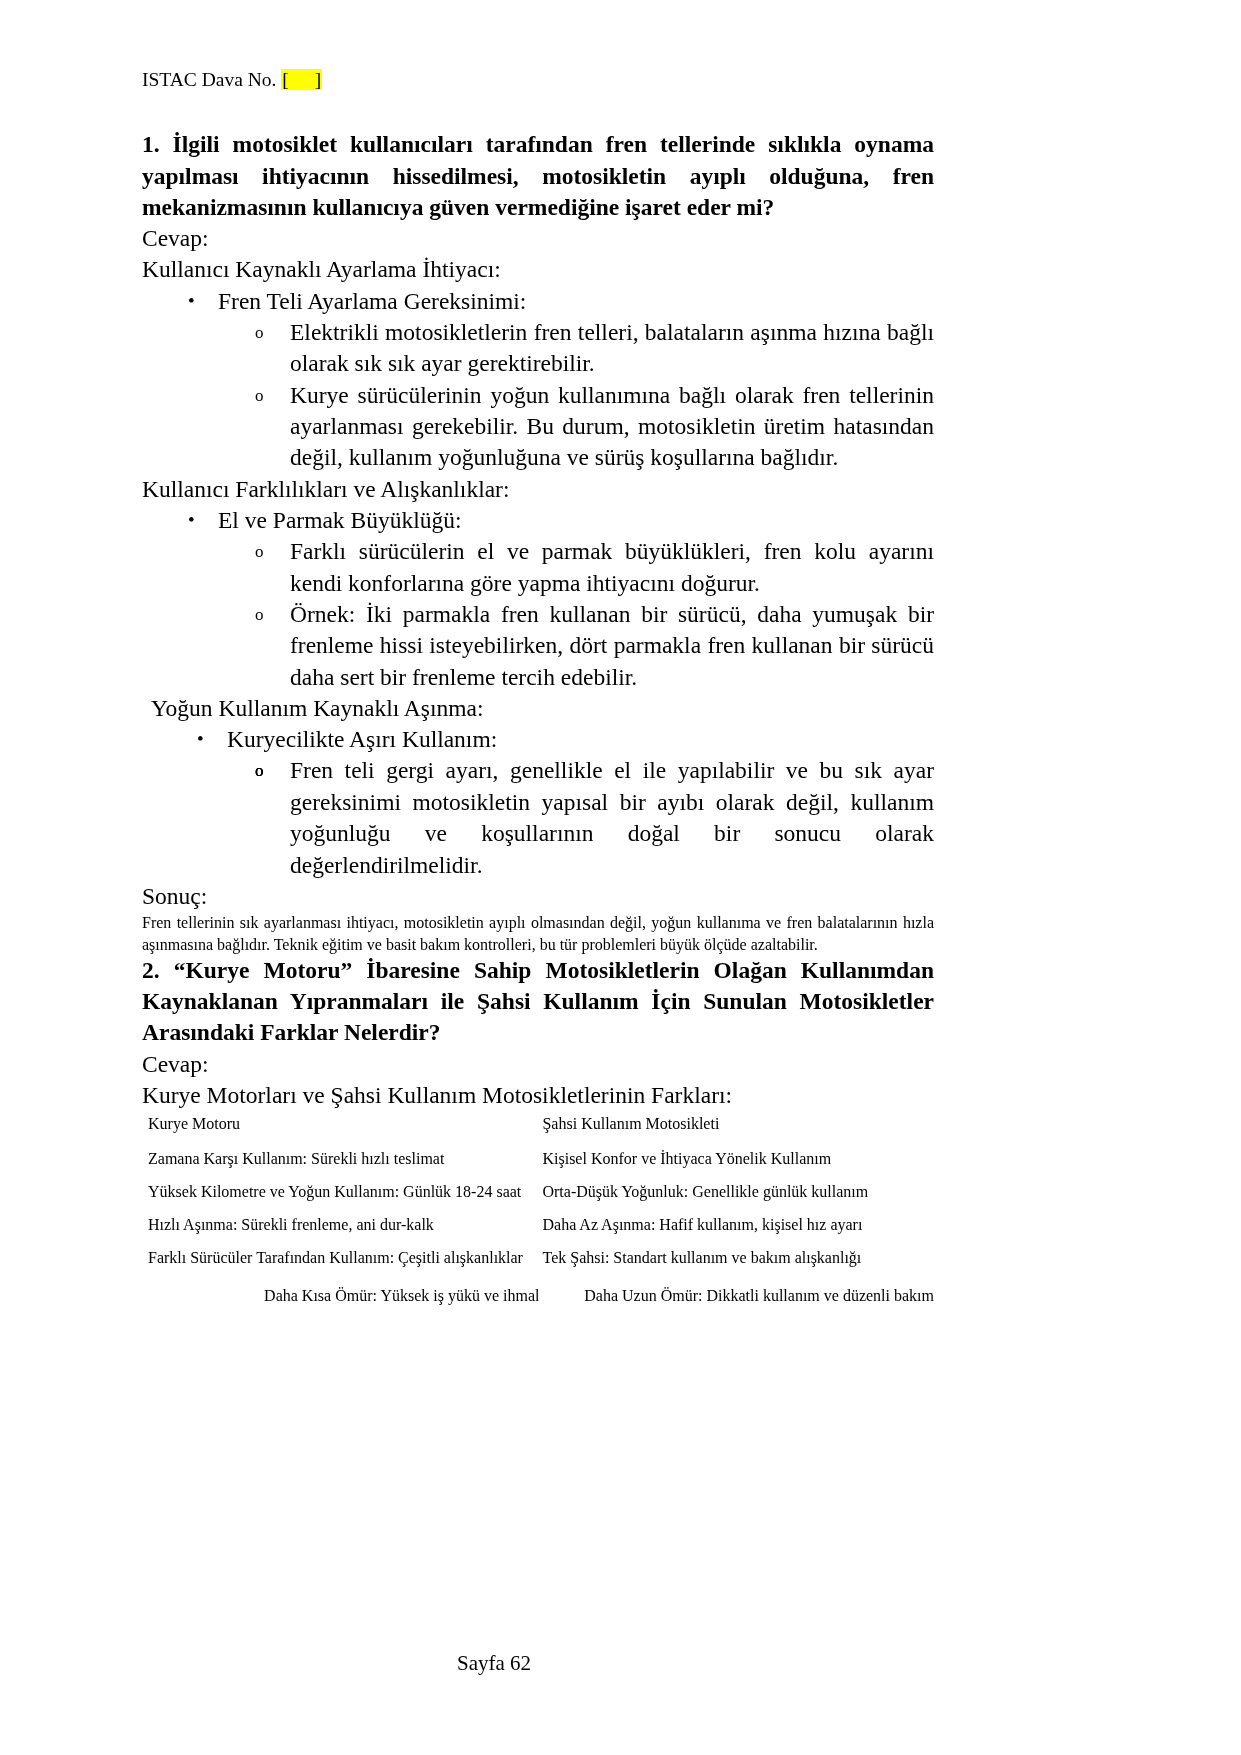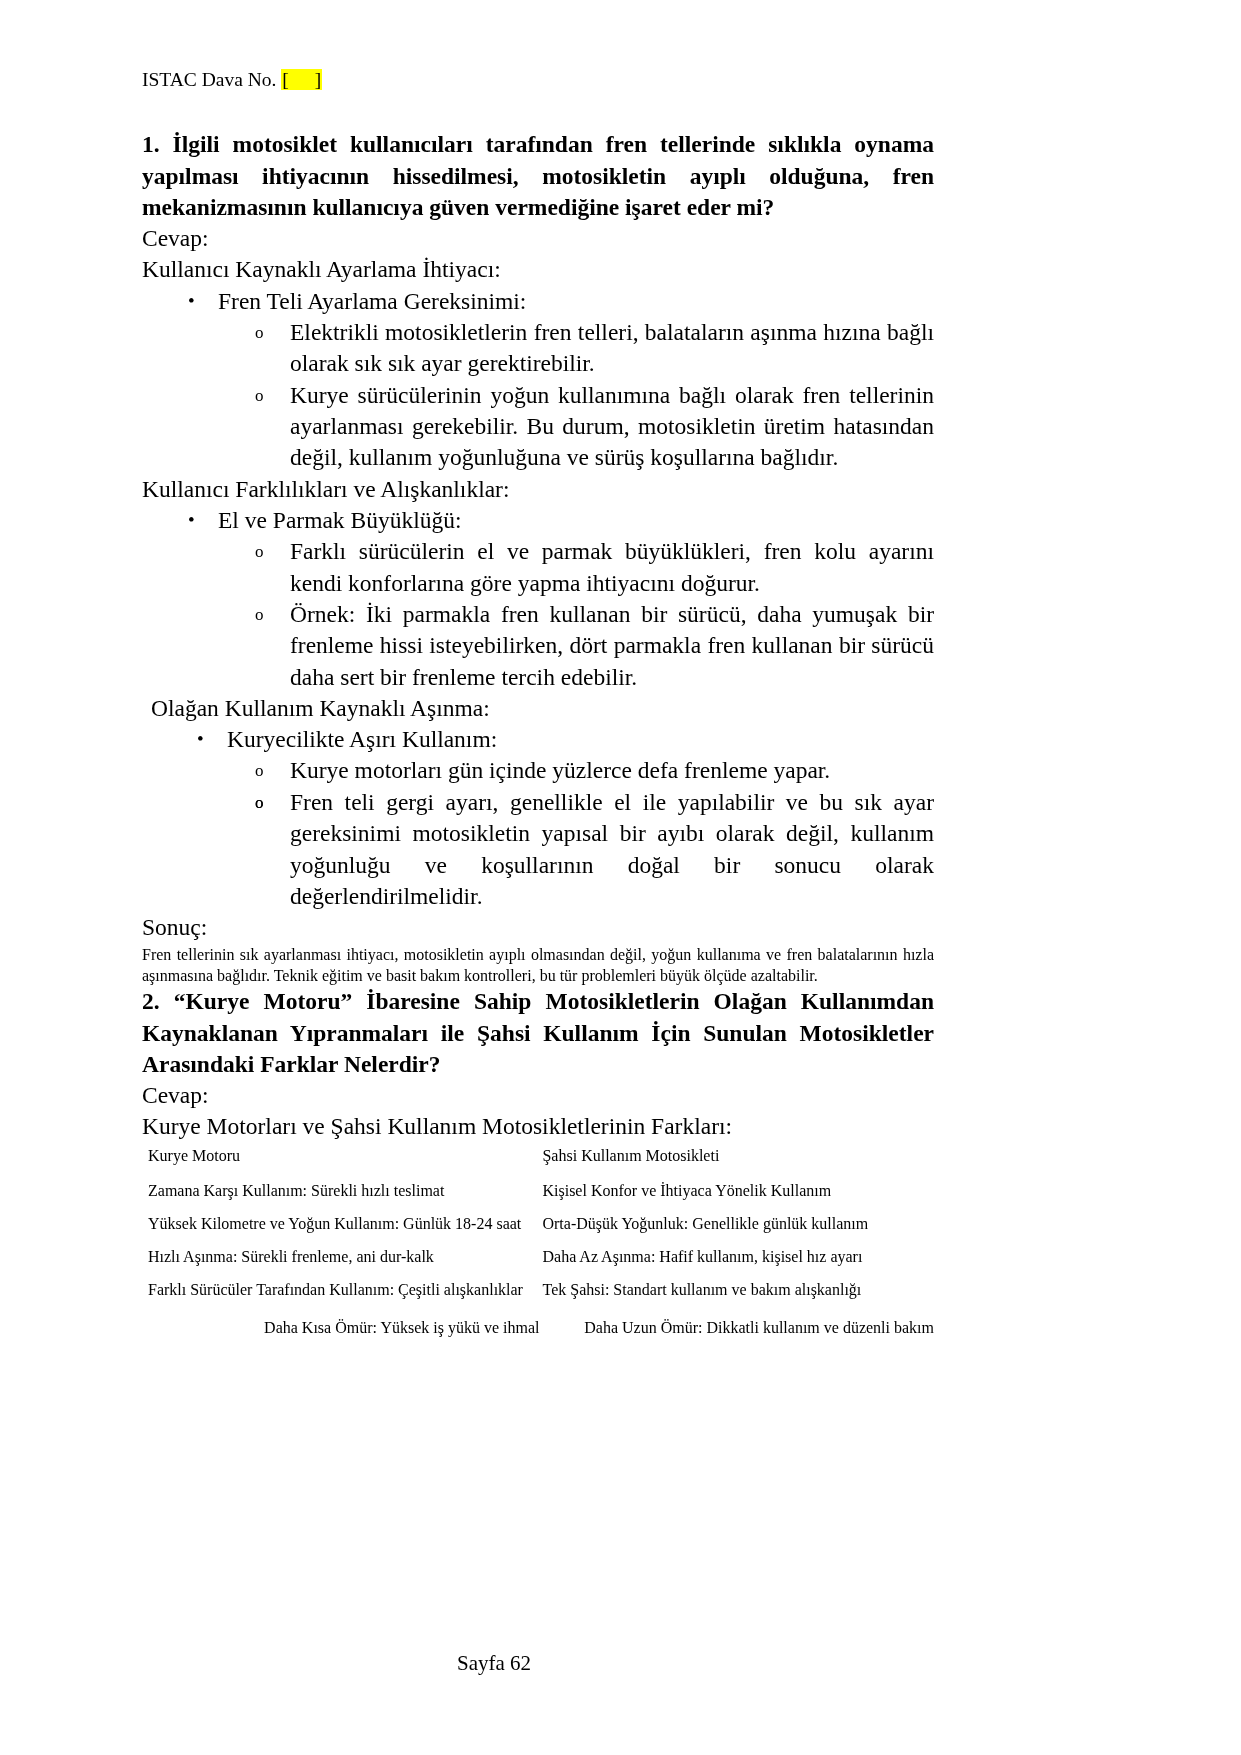--- a/index.html
+++ b/index.html
@@ -176,28 +176,27 @@
   </p>
   <p class="lvl2">
     <span class="marker">o</span>
     <span>Farklı sürücülerin el ve parmak büyüklükleri, fren kolu ayarını kendi konforlarına göre yapma ihtiyacını doğurur.</span>
   </p>
   <p class="lvl2">
     <span class="marker">o</span>
     <span>Örnek: İki parmakla fren kullanan bir sürücü, daha yumuşak bir frenleme hissi isteyebilirken, dört parmakla fren kullanan bir sürücü daha sert bir frenleme tercih edebilir.</span>
   </p>
 
-  <p class="heading-line heading-indent">Olağan Kullanım Kaynaklı Aşınma:</p>
+  <p class="heading-line heading-indent">Yoğun Kullanım Kaynaklı Aşınma:</p>
   <p class="lvl1 shift">
     <span class="marker">•</span>
     <span>Kuryecilikte Aşırı Kullanım:</span>
   </p>
   <p class="lvl2 noj">
     <span class="marker">o</span>
-    <span>Kurye motorları gün içinde yüzlerce defa frenleme yapar.</span>
   </p>
   <p class="lvl2 noj">
     <span class="marker">o</span>
   </p>
   <p class="lvl2">
     <span class="marker">o</span>
     <span>Fren teli gergi ayarı, genellikle el ile yapılabilir ve bu sık ayar gereksinimi motosikletin yapısal bir ayıbı olarak değil, kullanım yoğunluğu ve koşullarının doğal bir sonucu olarak değerlendirilmelidir.</span>
   </p>
 
   <p class="heading-line">Sonuç:</p>

